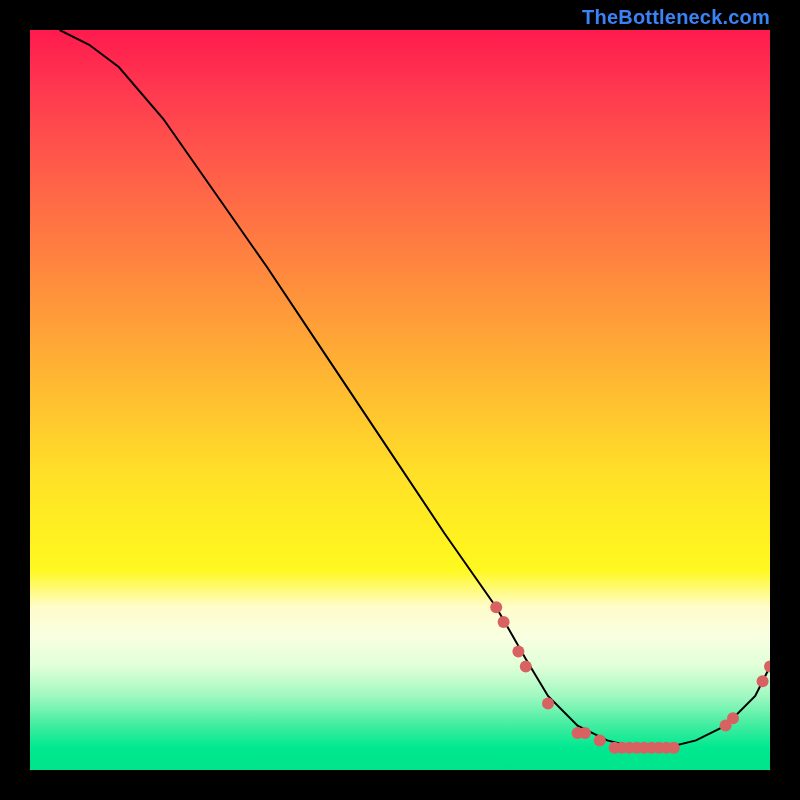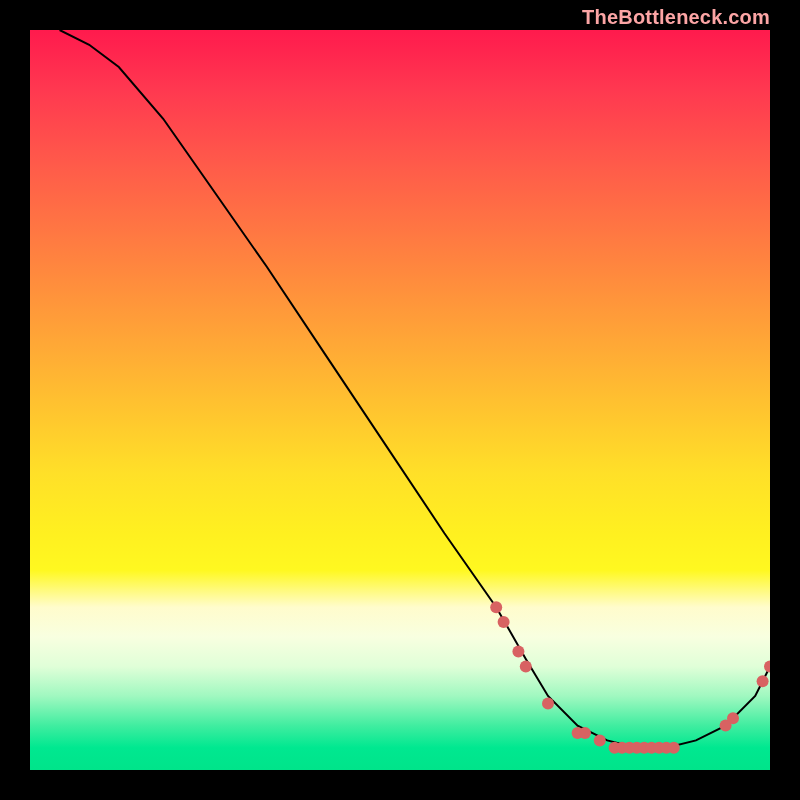--- a/index.html
+++ b/index.html
@@ -42,21 +42,21 @@
       #00e48a 100%
     );
   }
   .watermark {
     position: absolute;
     top: 6px;
     right: 30px;
     font-family: Arial, Helvetica, sans-serif;
     font-size: 20px;
     font-weight: 600;
-    color: #fca5a5;
+    color: #3b82f6;
     letter-spacing: 0.2px;
   }
   svg.curve {
     position: absolute;
     left: 0;
     top: 0;
     width: 740px;
     height: 740px;
     pointer-events: none;
   }

